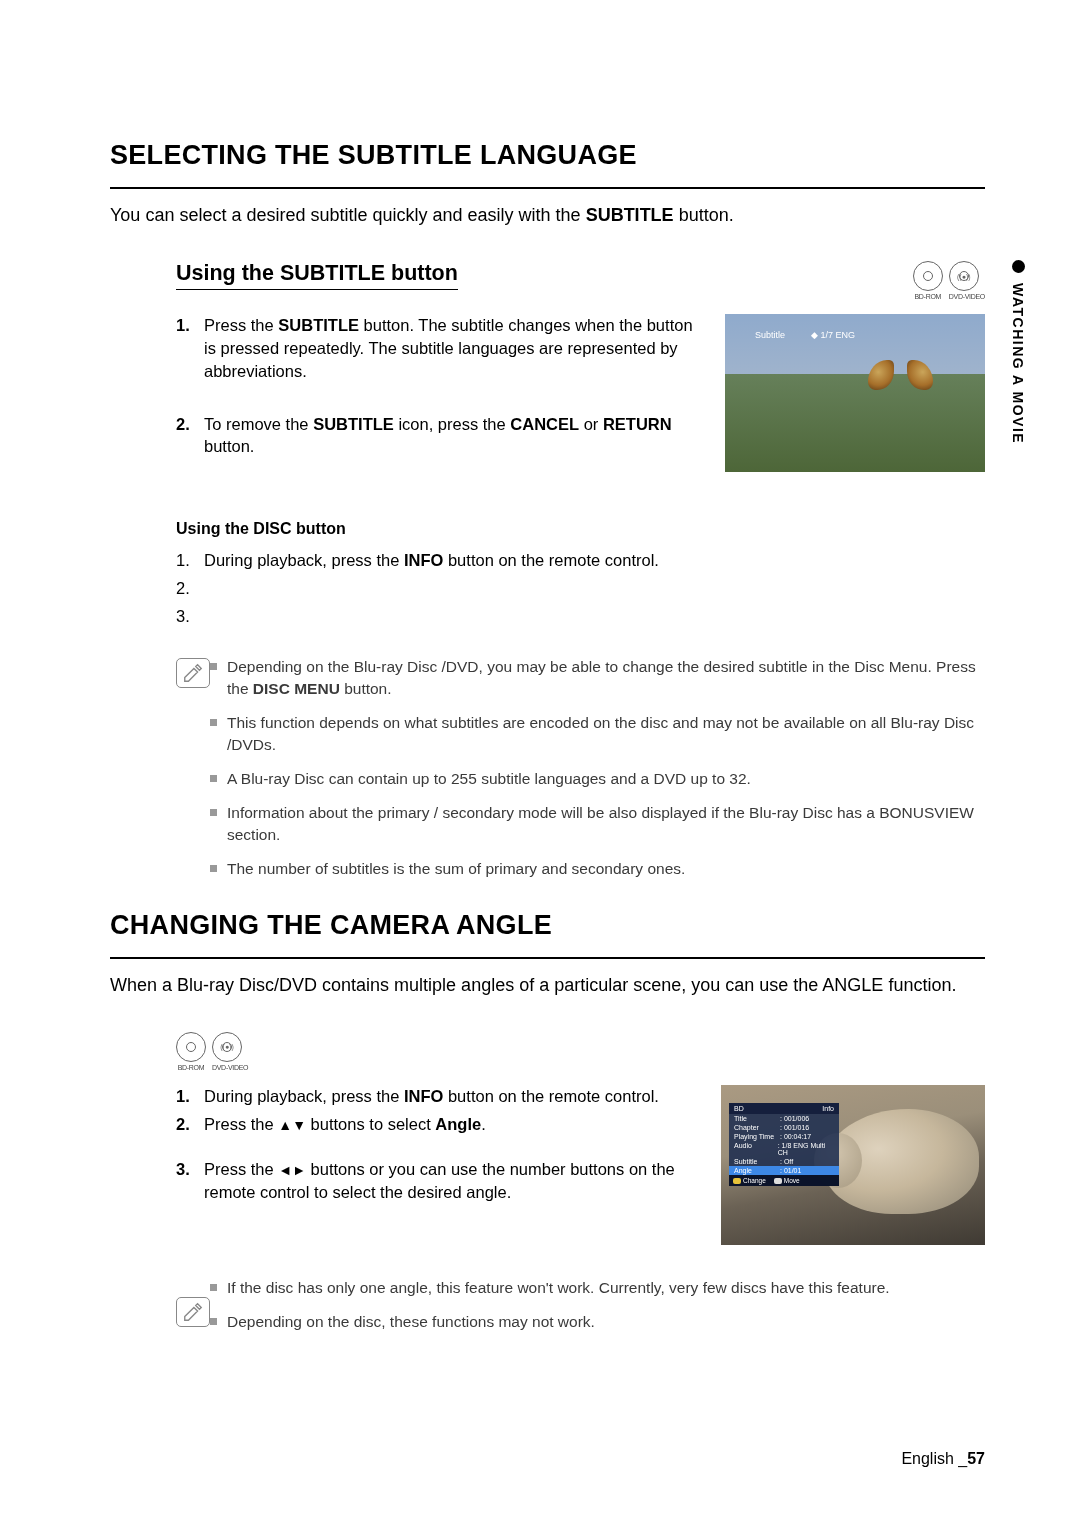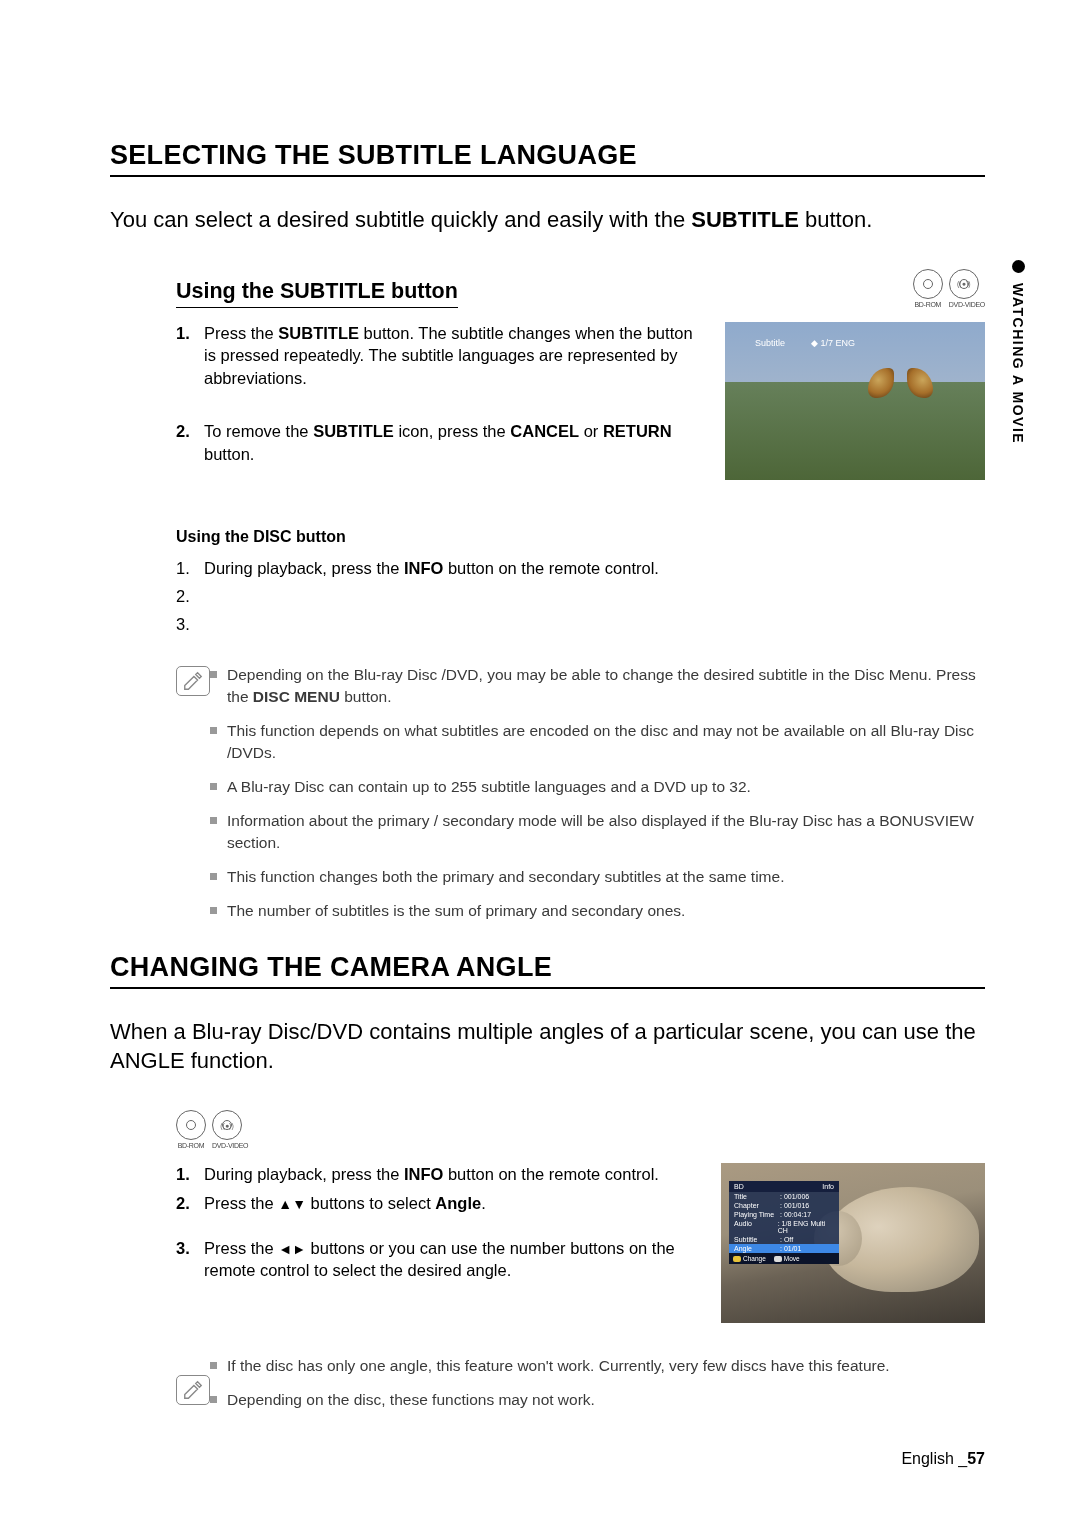--- a/index.html
+++ b/index.html
@@ -10,33 +10,32 @@
     width: 1080px;
     height: 1530px;
     position: relative;
     padding: 140px 95px 60px 110px;
   }
   .main-heading {
     font-size: 27px;
     font-weight: bold;
     letter-spacing: 0.3px;
     border-bottom: 2px solid #000;
-    padding-bottom: 4px;
+    padding-bottom: 16px;
     margin-bottom: 14px;
   }
   .intro-text {
-    font-size: 22px;
+    font-size: 18px;
     margin-bottom: 34px;
     line-height: 1.35;
-    margin-top: 28px;
   }
   .sub-heading-row {
     display: flex;
     justify-content: space-between;
-    align-items: flex-end;
+    align-items: flex-start;
     margin-bottom: 14px;
     margin-left: 66px;
   }
   .sub-heading {
     font-size: 21.5px;
     font-weight: bold;
     border-bottom: 1.5px solid #000;
     padding-bottom: 3px;
     flex: 0 0 auto;
   }
@@ -340,24 +339,20 @@
         <span class="sq-bullet"></span>
         <span>This function depends on what subtitles are encoded on the disc and may not be available on all Blu-ray Disc /DVDs.</span>
       </li>
       <li>
         <span class="sq-bullet"></span>
         <span>A Blu-ray Disc can contain up to 255 subtitle languages and a DVD up to 32.</span>
       </li>
       <li>
         <span class="sq-bullet"></span>
         <span>Information about the primary / secondary mode will be also displayed if the Blu-ray Disc has a BONUSVIEW section.</span>
-      </li>
-      <li>
-        <span class="sq-bullet"></span>
-        <span>This function changes both the primary and secondary subtitles at the same time.</span>
       </li>
       <li>
         <span class="sq-bullet"></span>
         <span>The number of subtitles is the sum of primary and secondary ones.</span>
       </li>
     </ul>
 </div>
 
 <h1 class="main-heading second-main">CHANGING THE CAMERA ANGLE</h1>
 <p class="intro-text">When a Blu-ray Disc/DVD contains multiple angles of a particular scene, you can use the ANGLE function.</p>

